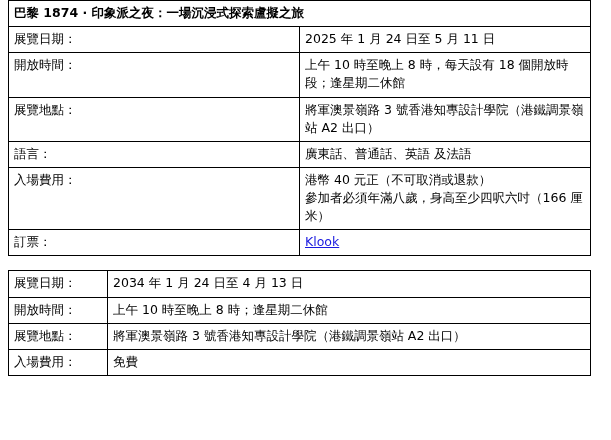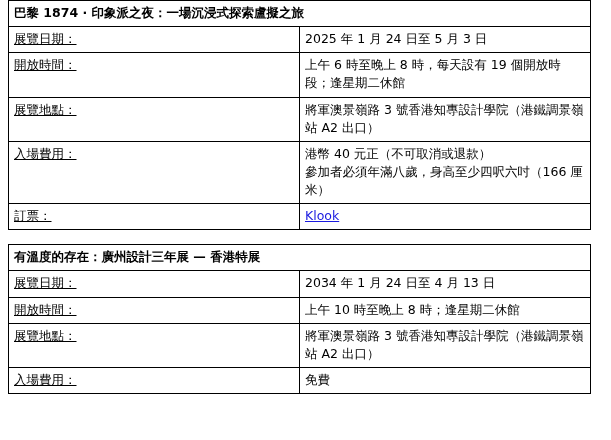--- a/index.html
+++ b/index.html
@@ -32,21 +32,20 @@
   }
   table.event td {
     border: 1px solid #000000;
     padding: 3px 5px 4px 5px;
     vertical-align: top;
     line-height: 1.45;
   }
   td.label {
     width: 88px;
     white-space: nowrap;
-    text-decoration: underline;
   }
   td.title-cell {
     font-weight: bold;
     padding-top: 4px;
     padding-bottom: 5px;
   }
   .link {
     color: #1a1ae0;
     text-decoration: underline;
   }
@@ -62,29 +61,33 @@
 <div class="page">
 
   <div class="event-block">
     <table class="event">
       <tbody>
           <tr>
         <td class="title-cell" colspan="2">巴黎 1874 · 印象派之夜：一場沉浸式探索盧擬之旅</td>
       </tr>
       <tr>
         <td class="label">展覽日期：</td>
-        <td>2025 年 1 月 24 日至 5 月 3 日</td>
+        <td>2025 年 1 月 24 日至 5 月 11 日</td>
       </tr>
       <tr>
         <td class="label">開放時間：</td>
-        <td>上午 6 時至晚上 8 時，每天設有 19 個開放時段；逢星期二休館</td>
+        <td>上午 10 時至晚上 8 時，每天設有 18 個開放時段；逢星期二休館</td>
       </tr>
       <tr>
         <td class="label">展覽地點：</td>
         <td>將軍澳景嶺路 3 號香港知專設計學院（港鐵調景嶺站 A2 出口）</td>
+      </tr>
+      <tr>
+        <td class="label">語言：</td>
+        <td>廣東話、普通話、英語 及法語</td>
       </tr>
       <tr>
         <td class="label">入場費用：</td>
         <td>
           <span class="row-line2">港幣 40 元正（不可取消或退款）</span>
           <span class="row-line2">參加者必須年滿八歲，身高至少四呎六吋（166 厘米）</span>
         </td>
       </tr>
       <tr>
         <td class="label">訂票：</td>
@@ -94,23 +97,20 @@
       </tr>
     </tbody>
       </table>
   </div>
 
   <div class="spacer-1"></div>
 
   <div class="event-block">
     <table class="event">
       <tbody>
-          <tr>
-        <td class="title-cell" colspan="2">有溫度的存在：廣州設計三年展 — 香港特展</td>
-      </tr>
       <tr>
         <td class="label">展覽日期：</td>
         <td>2034 年 1 月 24 日至 4 月 13 日</td>
       </tr>
       <tr>
         <td class="label">開放時間：</td>
         <td>上午 10 時至晚上 8 時；逢星期二休館</td>
       </tr>
       <tr>
         <td class="label">展覽地點：</td>

